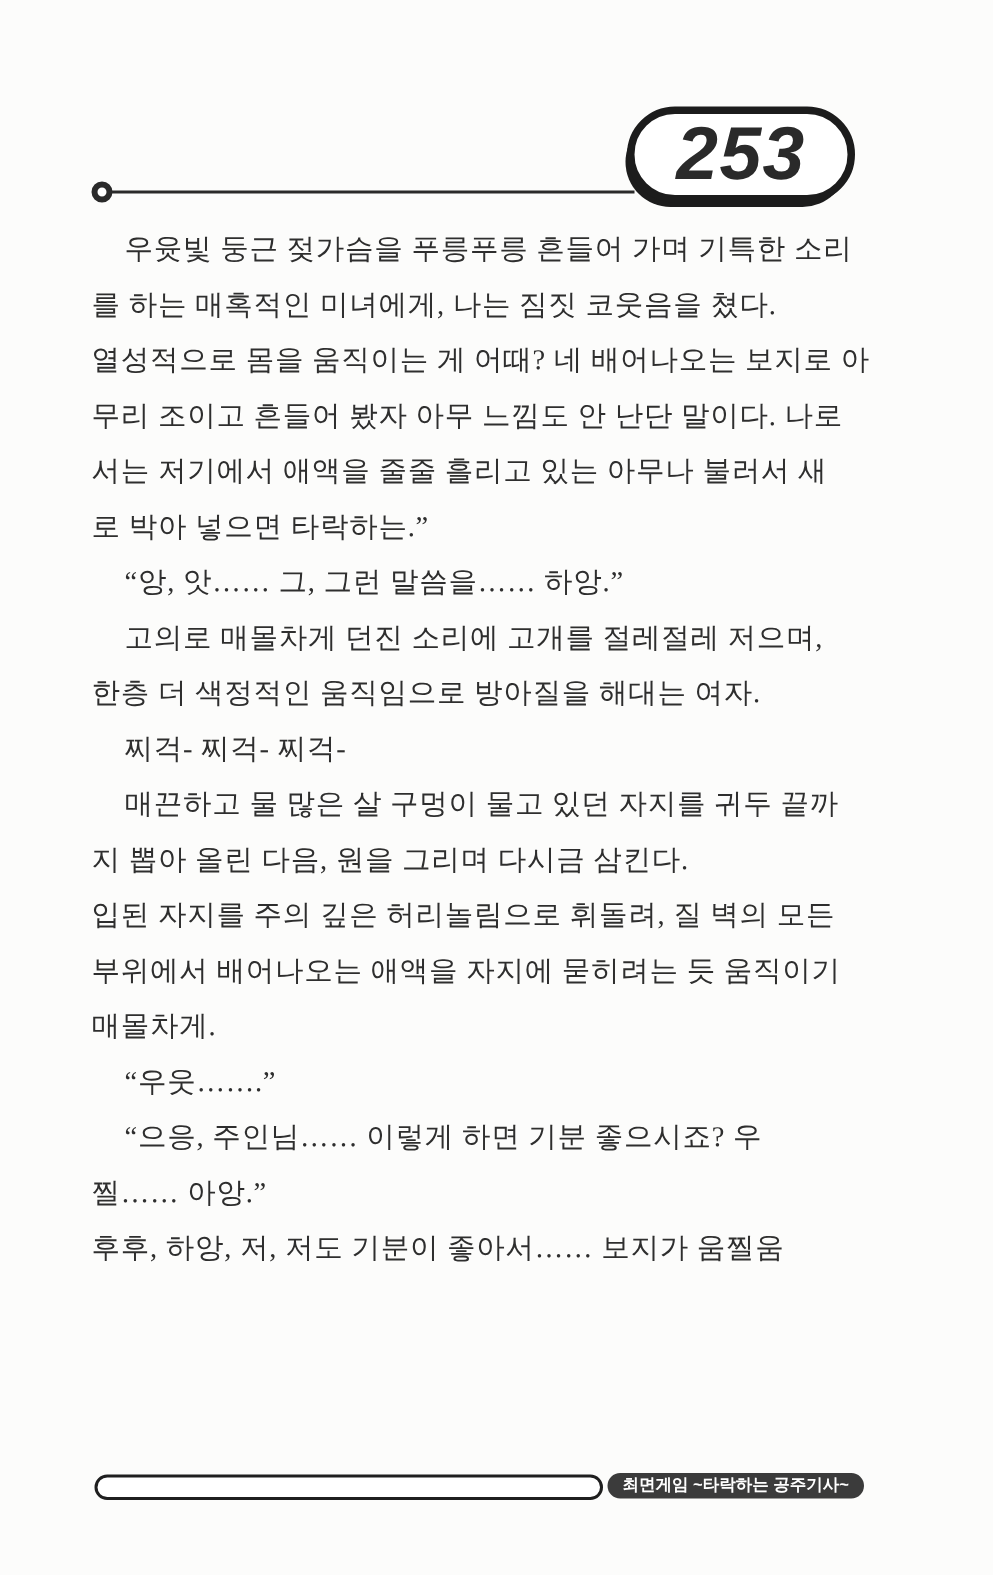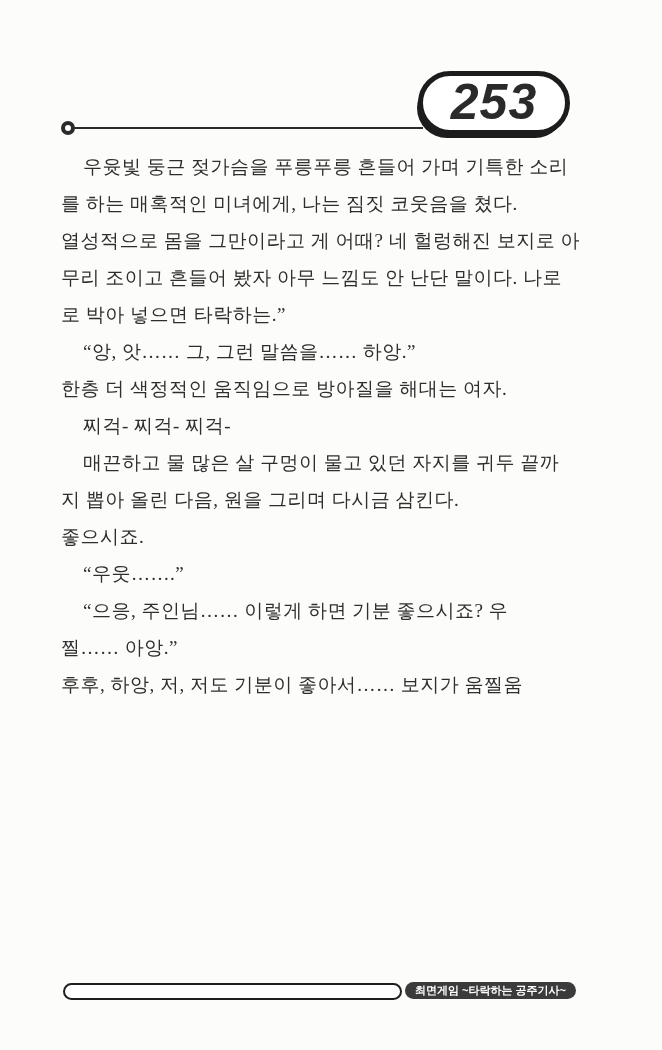--- a/index.html
+++ b/index.html
@@ -88,49 +88,52 @@
     top: 982px;
     width: 171px;
     height: 17px;
     background: #3b3b3b;
     border-radius: 9px;
     color: #ffffff;
     font-family: "Liberation Sans", sans-serif;
     font-size: 11px;
     font-weight: bold;
     display: flex;
-    align-items: center;
     justify-content: center;
     letter-spacing: 0px;
   }
 </style>
 </head>
 <body>
 
 <div class="page">
 
   <span class="header-ring"></span>
   <div class="header-rule"></div>
 
   <div class="page-number-pill">
     <span class="num">253</span>
   </div>
 
   <div class="text-body">
       <div class="line indent">우윳빛 둥근 젖가슴을 푸릉푸릉 흔들어 가며 기특한 소리</div>
       <div class="line">를 하는 매혹적인 미녀에게, 나는 짐짓 코웃음을 쳤다.</div>
-      <div class="line">열성적으로 몸을 그만이라고 게 어때? 네 헐렁해진 보지로 아</div>
+      <div class="line">열성적으로 몸을 움직이는 게 어때? 네 배어나오는 보지로 아</div>
       <div class="line">무리 조이고 흔들어 봤자 아무 느낌도 안 난단 말이다. 나로</div>
+      <div class="line">서는 저기에서 애액을 줄줄 흘리고 있는 아무나 불러서 새</div>
       <div class="line">로 박아 넣으면 타락하는.”</div>
       <div class="line indent">“앙, 앗…… 그, 그런 말씀을…… 하앙.”</div>
+      <div class="line indent">고의로 매몰차게 던진 소리에 고개를 절레절레 저으며,</div>
       <div class="line">한층 더 색정적인 움직임으로 방아질을 해대는 여자.</div>
       <div class="line indent">찌걱- 찌걱- 찌걱-</div>
       <div class="line indent">매끈하고 물 많은 살 구멍이 물고 있던 자지를 귀두 끝까</div>
       <div class="line">지 뽑아 올린 다음, 원을 그리며 다시금 삼킨다.</div>
-      <div class="line">좋으시죠.</div>
+      <div class="line">입된 자지를 주의 깊은 허리놀림으로 휘돌려, 질 벽의 모든</div>
+      <div class="line">부위에서 배어나오는 애액을 자지에 묻히려는 듯 움직이기</div>
+      <div class="line">매몰차게.</div>
       <div class="line indent">“우웃…….”</div>
       <div class="line indent">“으응, 주인님…… 이렇게 하면 기분 좋으시죠? 우</div>
       <div class="line">찔…… 아앙.”</div>
       <div class="line">후후, 하앙, 저, 저도 기분이 좋아서…… 보지가 움찔움</div>
     </div>
 
   <div class="footer-pill"></div>
   <div class="footer-badge">
     <span>최면게임 ~타락하는 공주기사~</span>
   </div>

